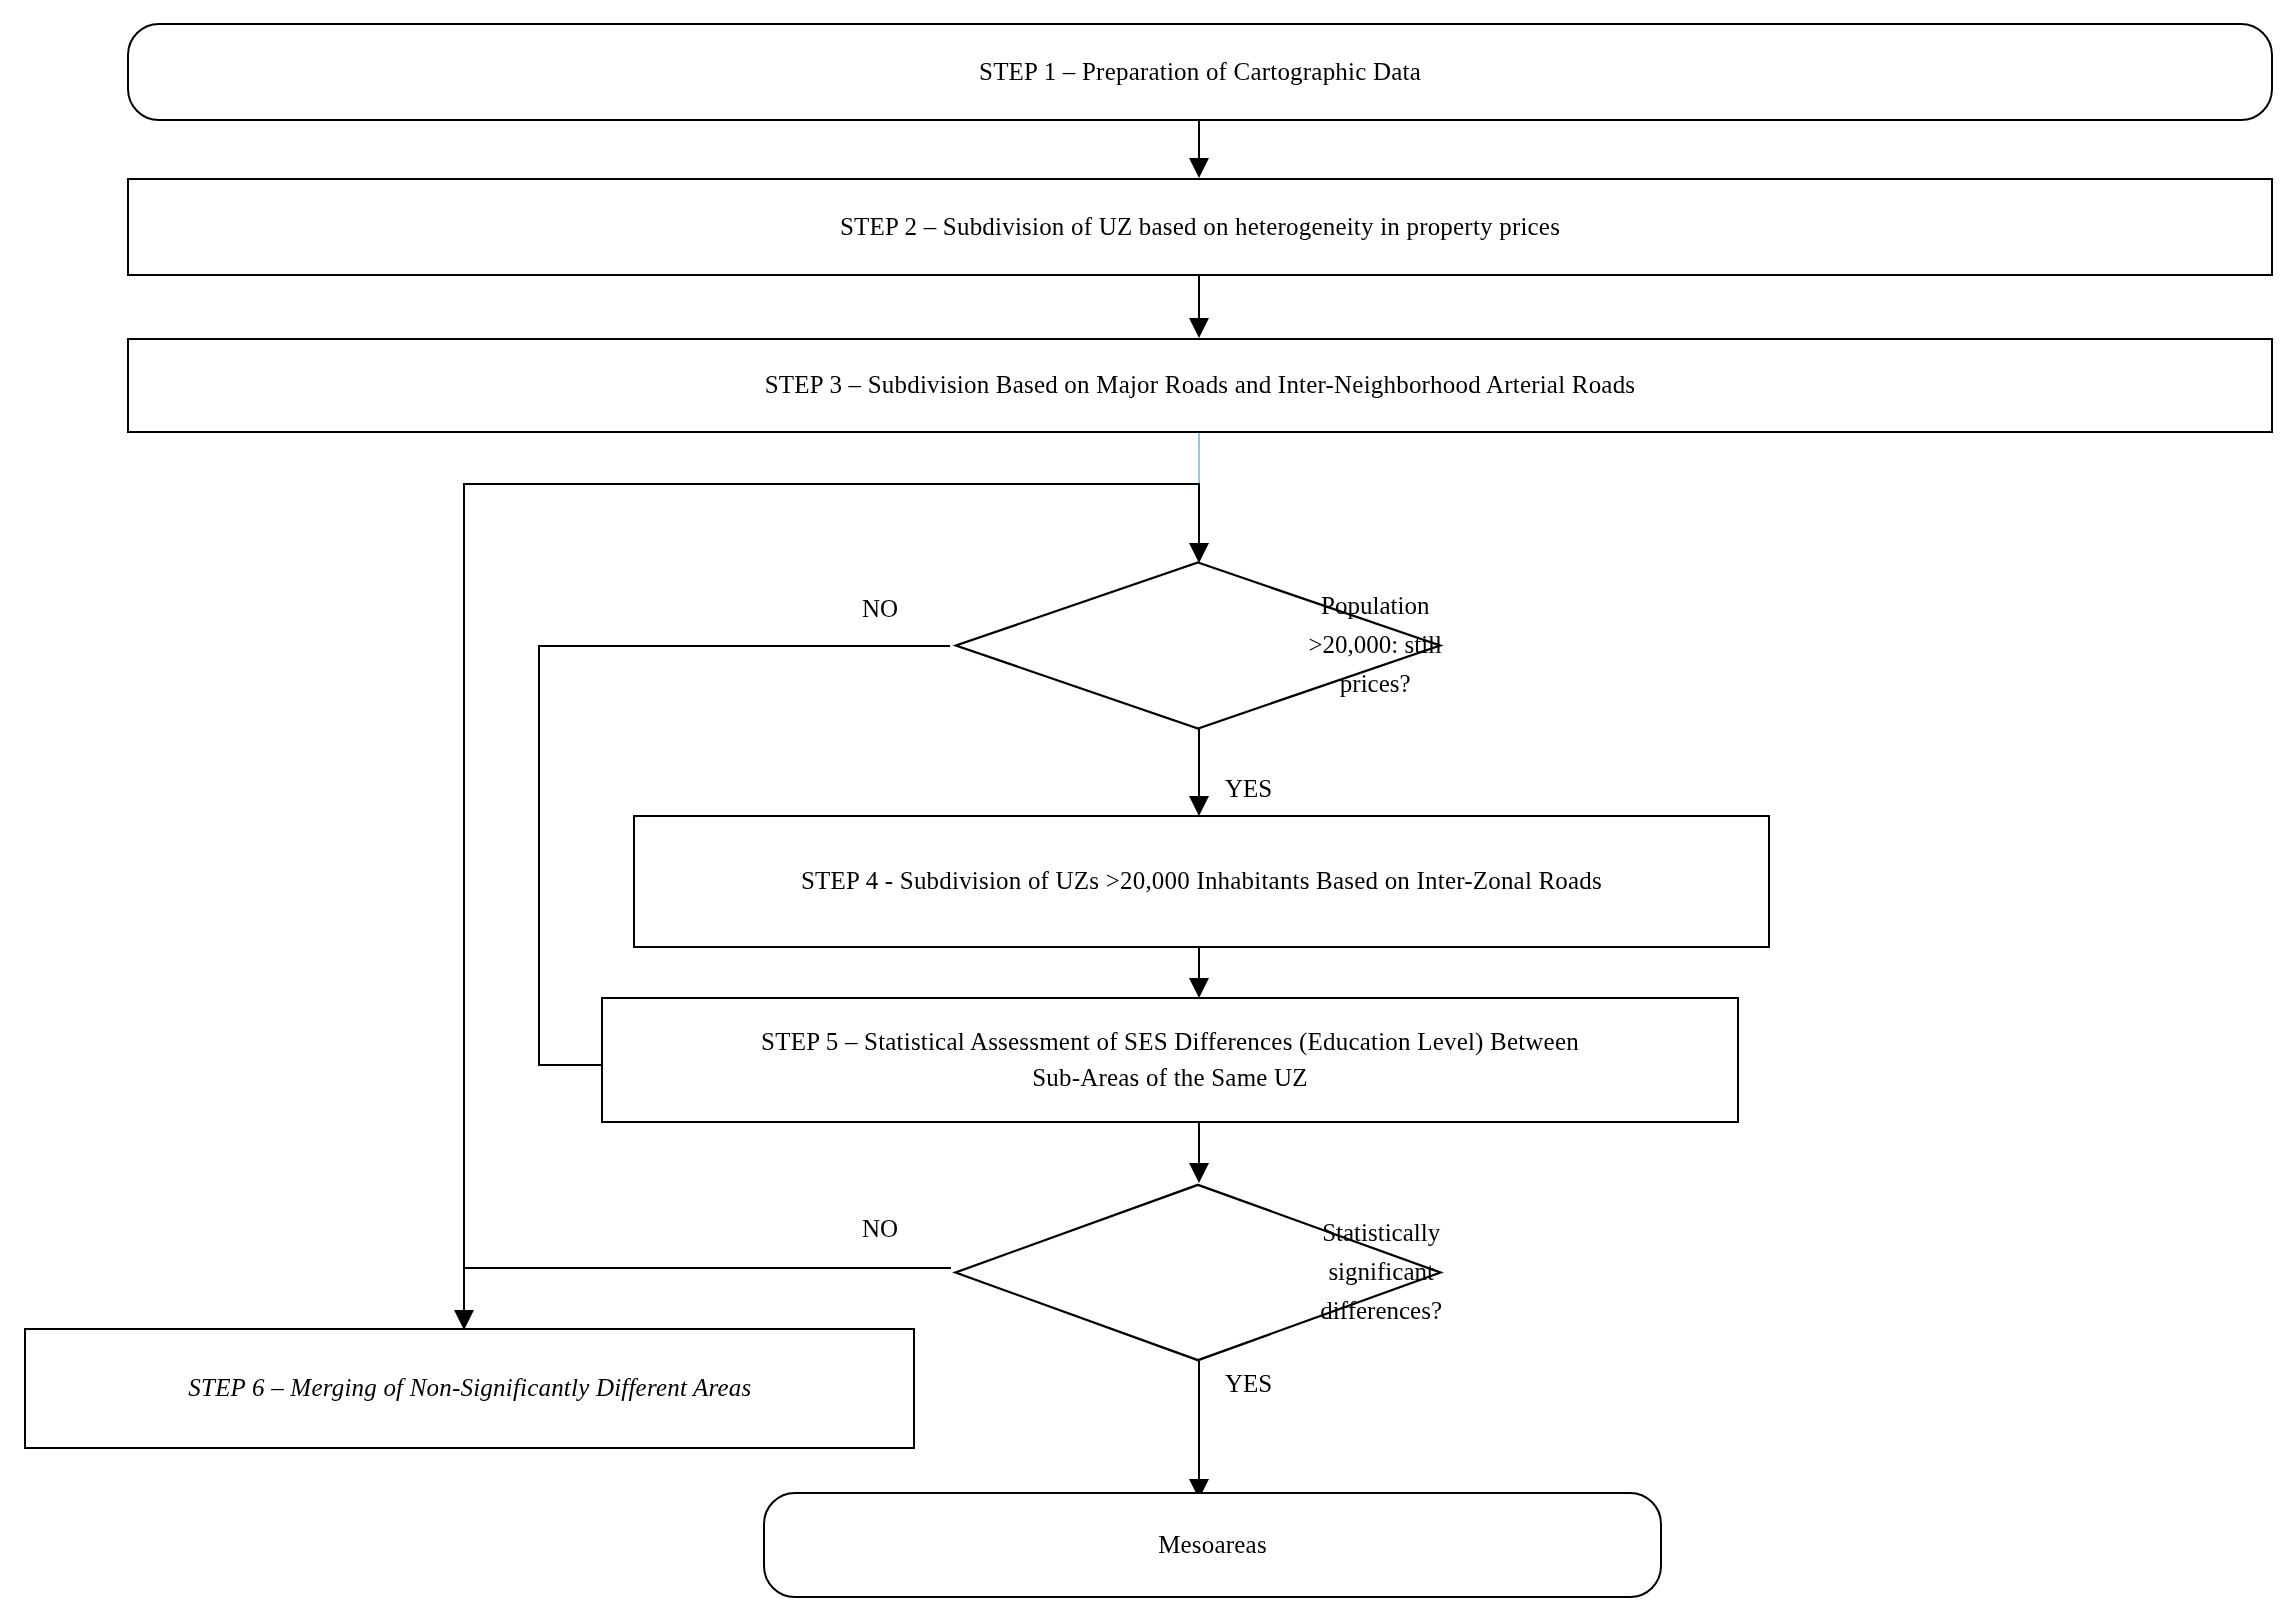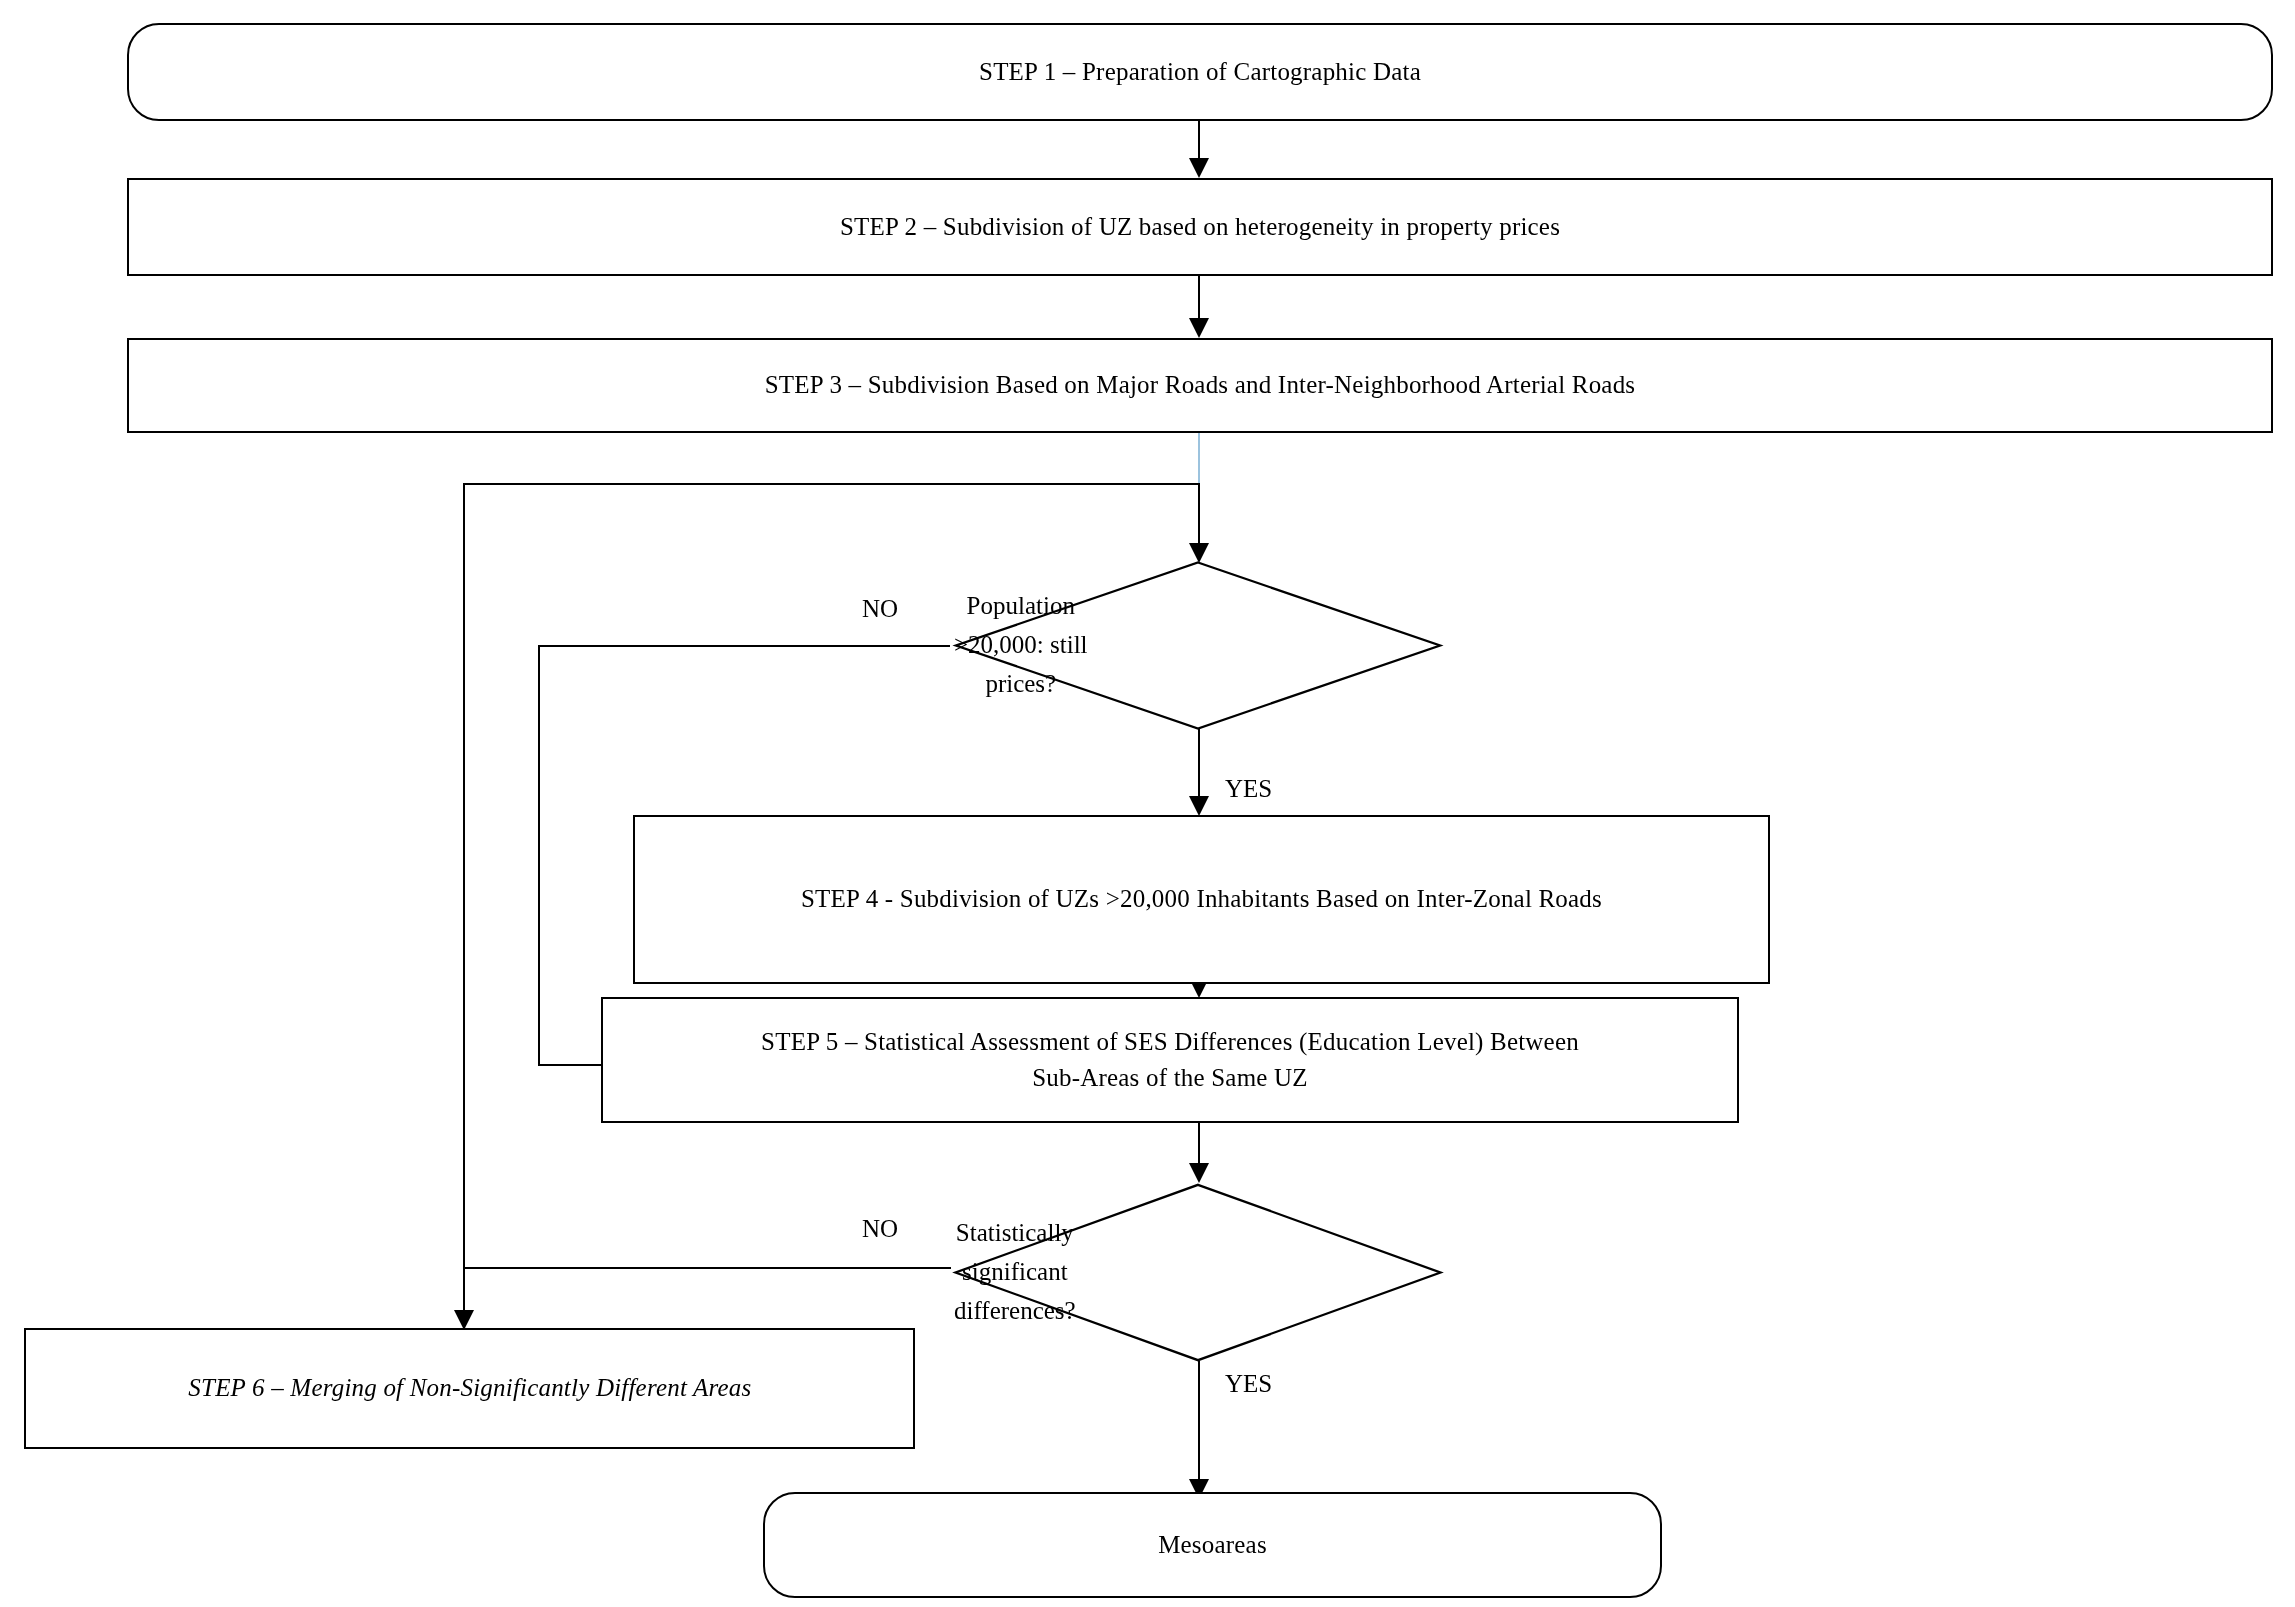--- a/index.html
+++ b/index.html
@@ -47,21 +47,21 @@
     position: absolute;
     left: 0; top: 0;
     overflow: visible;
   }
   .diamond-text {
     position: absolute;
     left: 0; top: 0;
     width: 100%; height: 100%;
     display: flex;
     align-items: center;
-    justify-content: flex-start;
+    justify-content: flex-end;
     text-align: center;
     font-size: 25px;
     line-height: 1.55;
     color: #000000;
     pointer-events: none;
   }
 
   
   .ln {
     position: absolute;
@@ -160,21 +160,21 @@
     </svg>
     <div class="diamond-text">
       <div>
         <div>Population</div>
         <div>&gt;20,000: still</div>
         <div>prices?</div>
       </div>
     </div>
   </div>
 
-  <div class="node" style="left:633px; top:815px; width:1137px; height:169px;">
+  <div class="node" style="left:633px; top:815px; width:1137px; height:133px;">
     <span class="label">STEP 4 - Subdivision of UZs &gt;20,000 Inhabitants Based on Inter-Zonal Roads</span>
   </div>
 
   <div class="node" style="left:601px; top:997px; width:1138px; height:126px;">
     <span class="label">
       <span>STEP 5 – Statistical Assessment of SES Differences (Education Level) Between</span><br>
       <span>Sub-Areas of the Same UZ</span>
     </span>
   </div>
 

